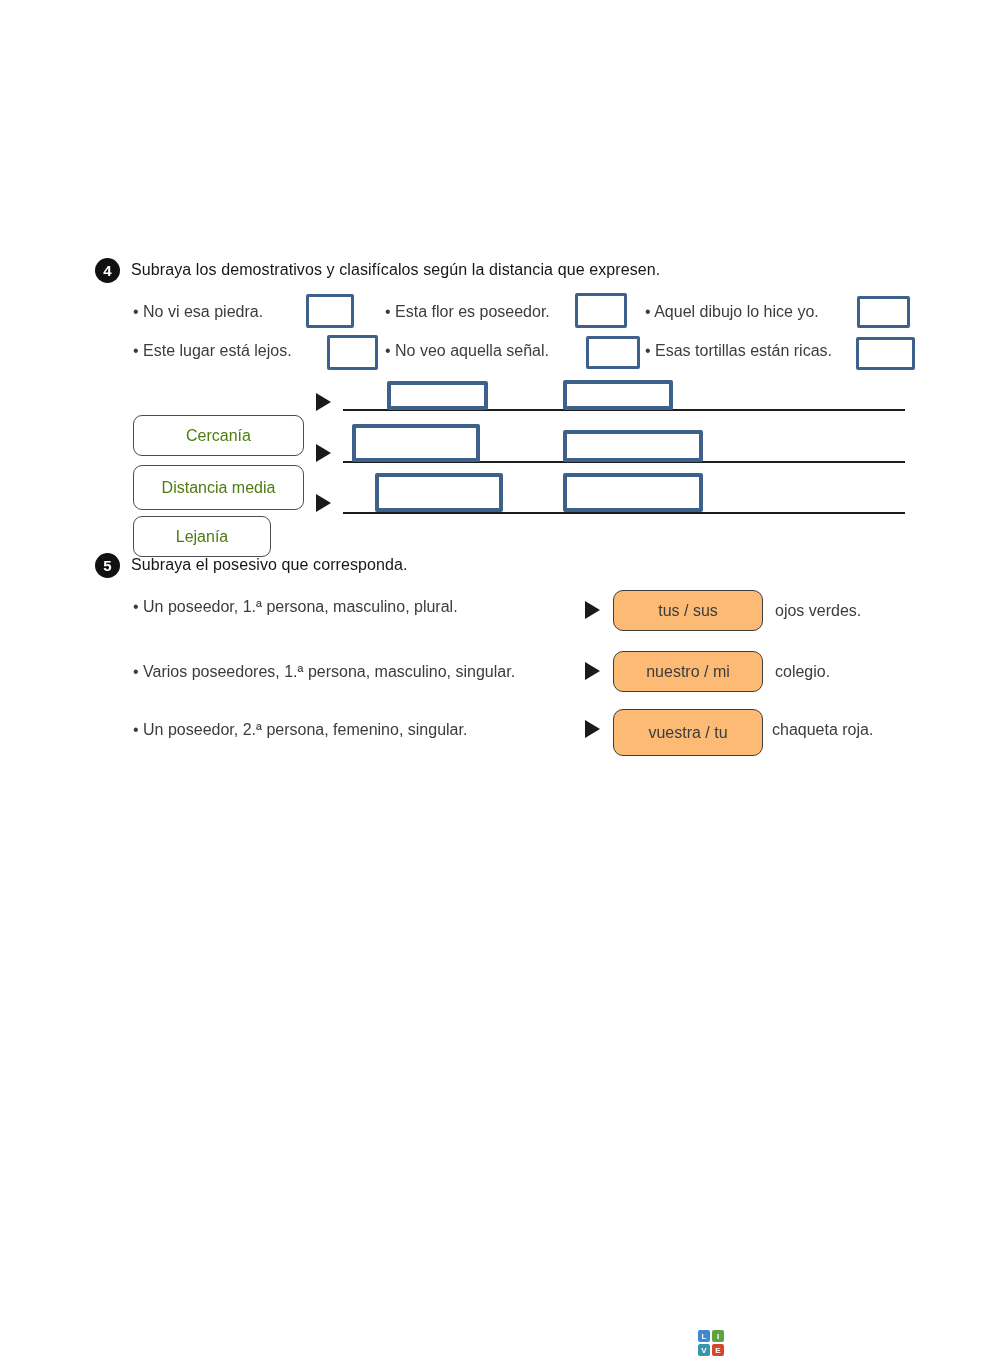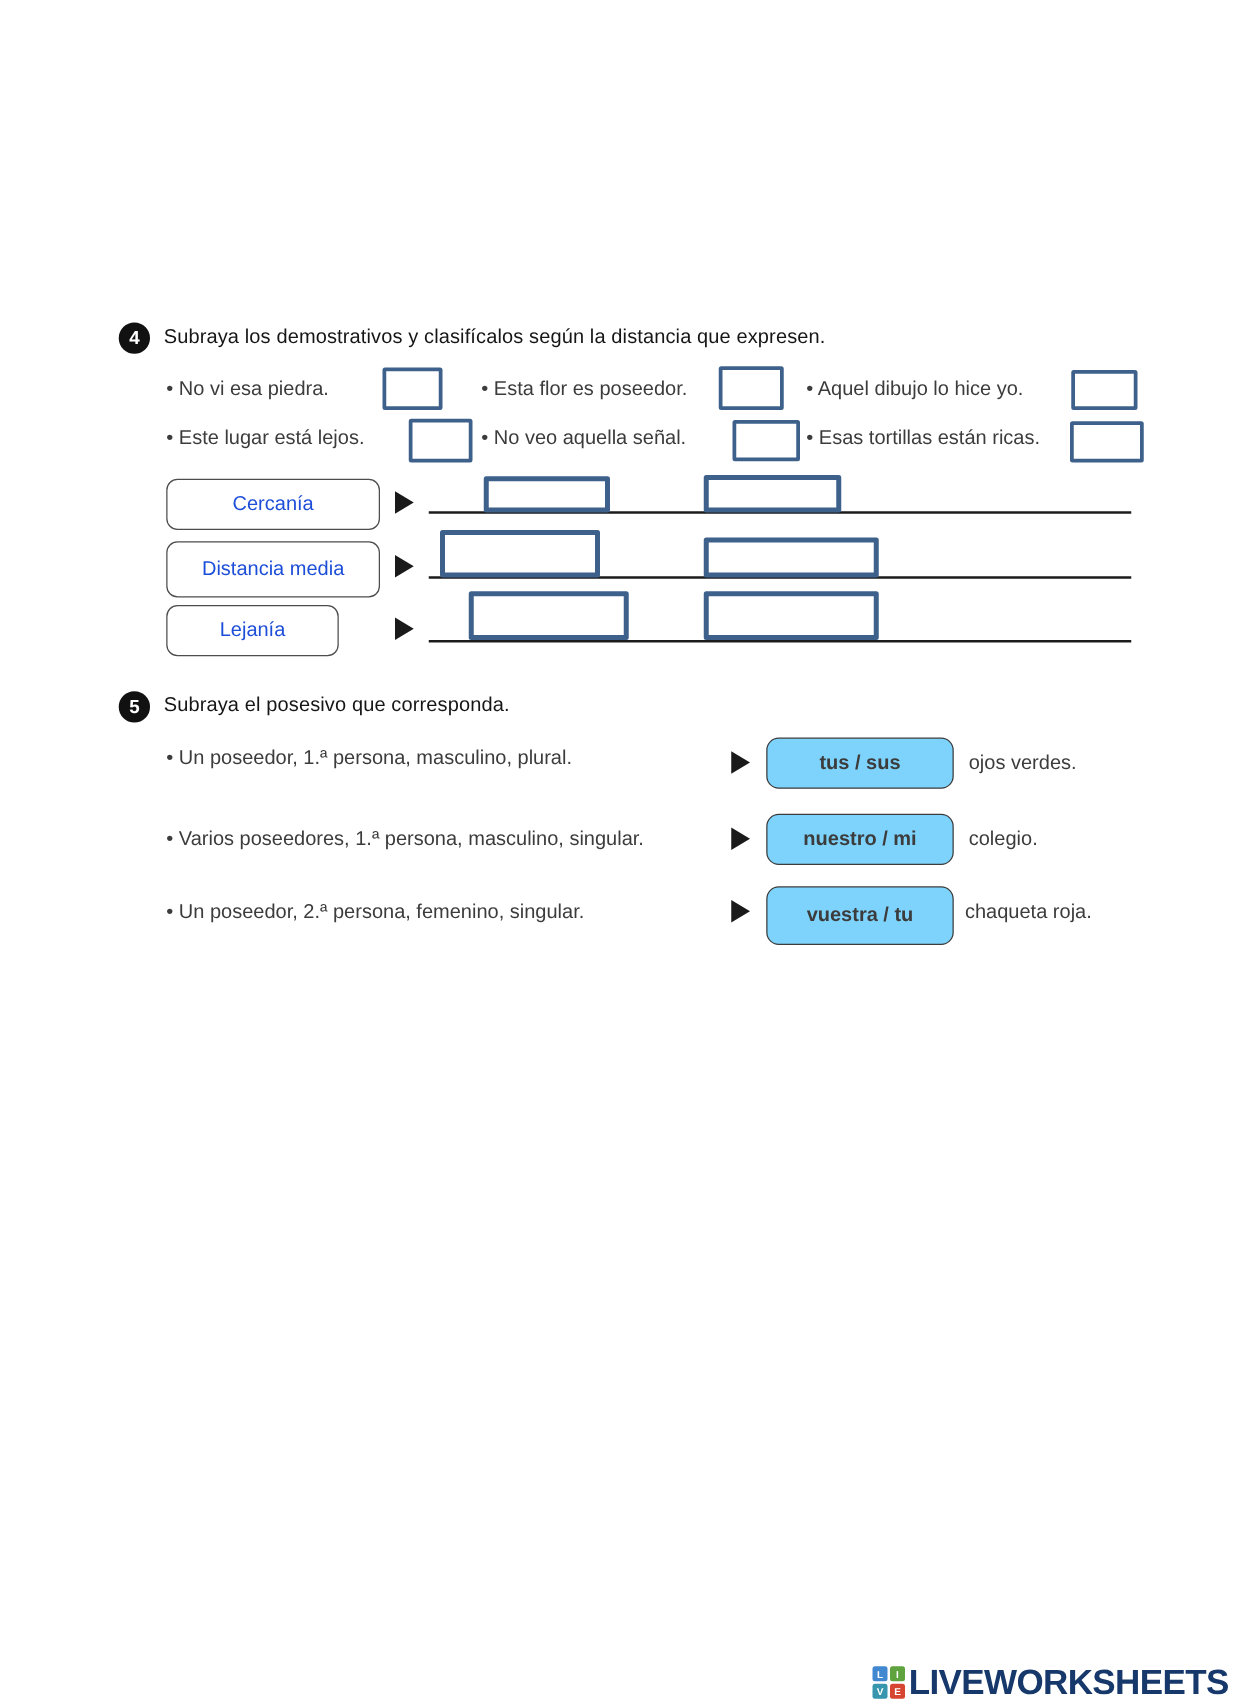--- a/index.html
+++ b/index.html
@@ -20,39 +20,39 @@
   .sentence { font-size: 16px; color: #3c3c3c; white-space: nowrap; }
 
   
   .ansbox-sm { border: 3px solid #3e618c; border-radius: 2px; background: #fff; }
   .ansbox-lg { border: 4px solid #3e618c; border-radius: 2px; background: #fff; }
 
   
   .cat-label {
     border: 1.6px solid #4d4d4d; border-radius: 9px; background: #fff;
     display: flex; align-items: center; justify-content: center;
-    font-size: 16px; color: #1d4ed8;
+    font-size: 16px; color: #4d7c0f; margin-top: 32px;
   }
 
   
   .tri {
     width: 0; height: 0;
     border-top: 9px solid transparent;
     border-bottom: 9px solid transparent;
     border-left: 15px solid #1a1a1a;
   }
 
   
   .rule { height: 2px; background: #1c1c1c; }
 
   
   .opt-box {
-    border: 1.7px solid #3c3c3c; border-radius: 10px; background: #7dd3fc;
+    border: 1.7px solid #3c3c3c; border-radius: 10px; background: #fdba74;
     display: flex; align-items: center; justify-content: center;
-    font-size: 16px; color: #3c3c3c; font-weight: bold;
+    font-size: 16px; color: #3c3c3c;
   }
   .suffix { font-size: 16px; color: #3c3c3c; white-space: nowrap; }
 
   
   .logo-grid {
     display: grid; grid-template-columns: 12px 12px; grid-template-rows: 12px 12px;
     gap: 2px;
   }
   .logo-sq {
     border-radius: 2px; color: #fff; font-size: 8px; font-weight: bold;
@@ -116,14 +116,13 @@
 <div class="abs opt-box" style="left:613px; top:709px; width:150px; height:47px;">vuestra / tu</div>
 <div class="abs suffix" style="left:772px; top:721px;">chaqueta roja.</div>
 
 <div class="abs" style="left:698px; top:1330px; display:flex; align-items:center; gap:3px;">
   <div class="logo-grid">
     <div class="logo-sq" style="background: rgb(66, 136, 208);">L</div>
     <div class="logo-sq" style="background: rgb(95, 163, 62);">I</div>
     <div class="logo-sq" style="background: rgb(55, 149, 173);">V</div>
     <div class="logo-sq" style="background: rgb(214, 69, 47);">E</div>
   </div>
-  <div class="brand" style="color: rgb(23, 56, 107);">LIVEWORKSHEETS</div>
 </div>
 
 </body></html>

